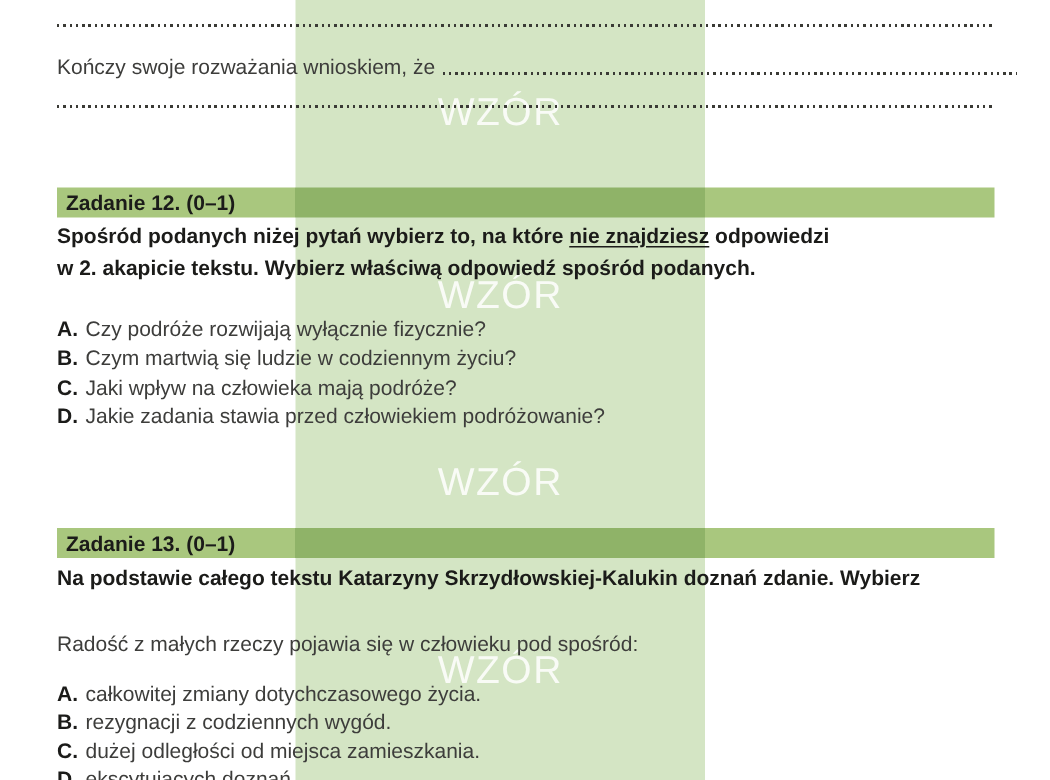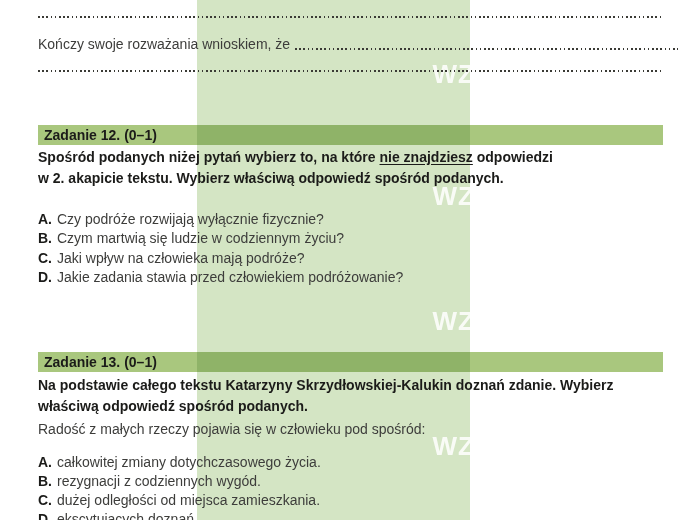--- a/index.html
+++ b/index.html
@@ -9,23 +9,22 @@
     font-family:"Liberation Sans","DejaVu Sans",sans-serif;
     color:#3d3d3b;
   }
   
   .band{
     position:absolute;left:197px;top:0;width:273px;height:520px;
     background:#d4e5c4;z-index:0;
   }
   .wz{
     position:absolute;left:0;width:100%;height:26px;line-height:26px;
-    text-align:right;font-size:26px;font-weight:bold;letter-spacing:1px;
+    text-align:center;font-size:26px;font-weight:normal;letter-spacing:1px;
     color:rgba(255,255,255,0.85);
-    margin-left:46px;
   }
   
   .content{position:absolute;left:0;top:0;width:700px;height:520px;z-index:1;}
   .dotline{
     position:absolute;left:38px;width:624px;height:2px;
     background-image:repeating-linear-gradient(90deg,#3a3a35 0,#3a3a35 1.6px,transparent 1.6px,transparent 4.2px);
   }
   .line{
     position:absolute;left:38px;width:640px;height:18px;line-height:18px;
     font-size:14px;white-space:nowrap;
@@ -82,21 +81,20 @@
     <span class="letter">C.</span><span>Jaki wpływ na człowieka mają podróże?</span>
   </div>
   <div class="line opt" style="top:268px">
     <span class="letter">D.</span><span>Jakie zadania stawia przed człowiekiem podróżowanie?</span>
   </div>
 
   <div class="task-bar" style="top:352px">
     <span>Zadanie 13. (0–1)</span>
   </div>
   <div class="line bold" style="top:376px">Na podstawie całego tekstu Katarzyny Skrzydłowskiej-Kalukin doznań zdanie. Wybierz</div>
-  <div class="line bold" style="top:397px">właściwą odpowiedź spośród podanych.</div>
 
   <div class="line" style="top:420px">Radość z małych rzeczy pojawia się w człowieku pod spośród:</div>
 
   <div class="line opt" style="top:453px">
     <span class="letter">A.</span><span>całkowitej zmiany dotychczasowego życia.</span>
   </div>
   <div class="line opt" style="top:472px">
     <span class="letter">B.</span><span>rezygnacji z codziennych wygód.</span>
   </div>
   <div class="line opt" style="top:491px">

